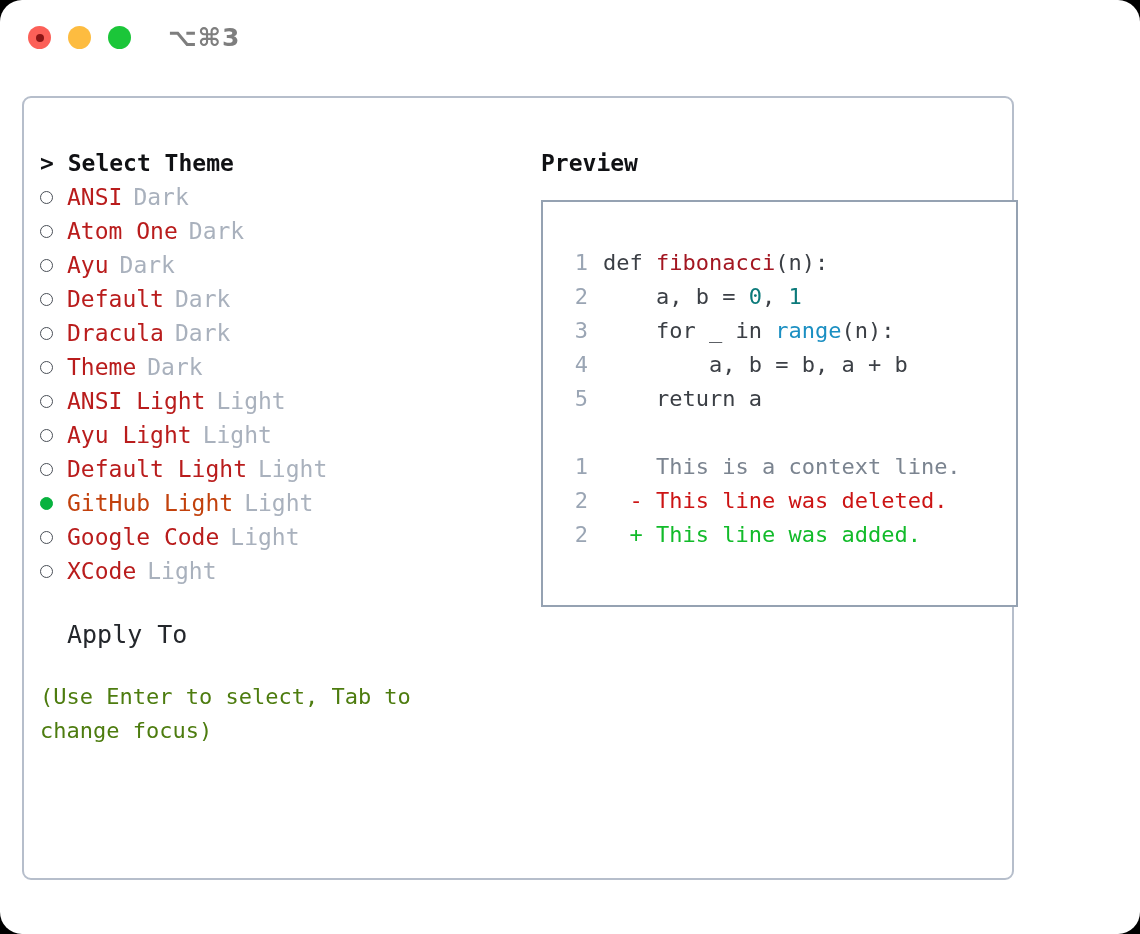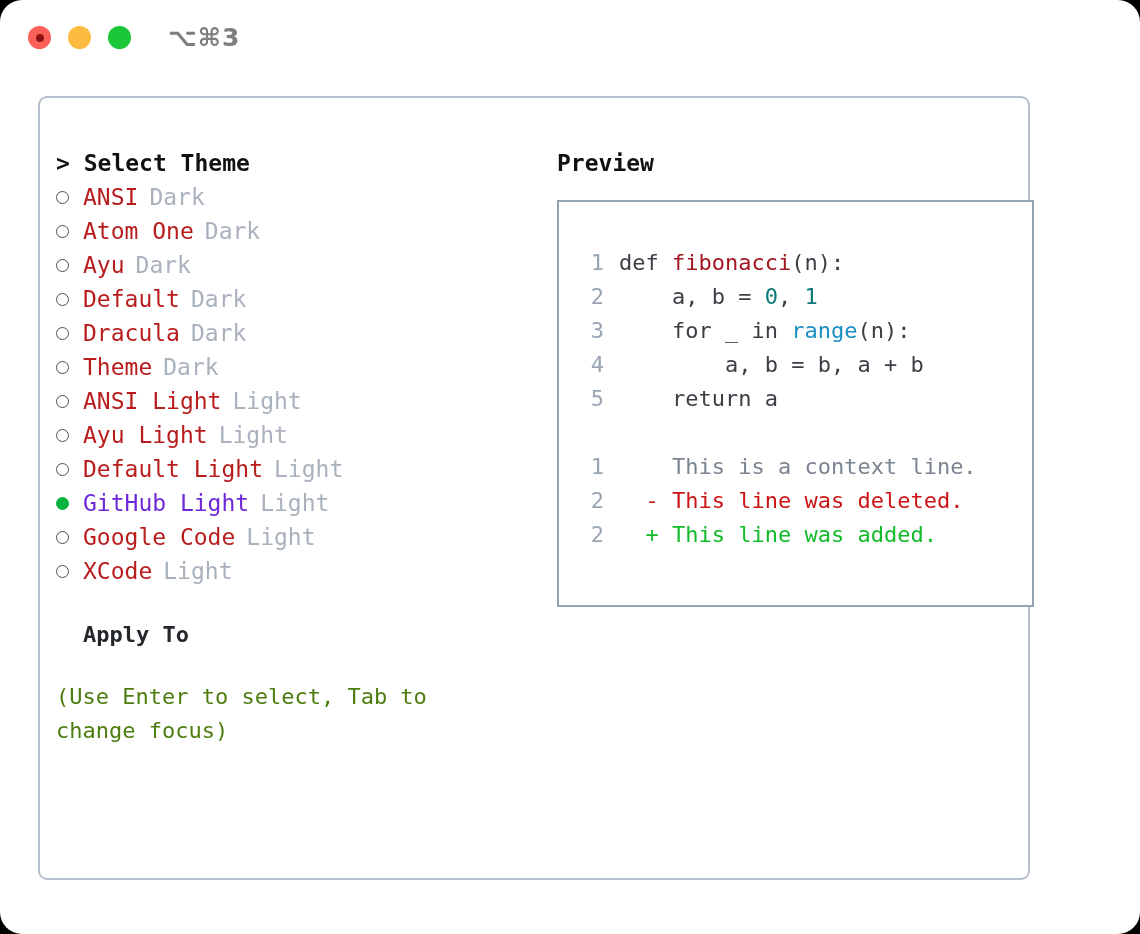--- a/index.html
+++ b/index.html
@@ -69,21 +69,21 @@
     font-size: 25px;
     font-weight: 700;
     color: #7e7e7e;
     letter-spacing: 1px;
     line-height: 32px;
   }
 
   
   .panel {
     position: absolute;
-    left: 38px;
+    left: 22px;
     top: 96px;
     width: 992px;
     height: 784px;
     border: 2px solid #b6becb;
     border-radius: 9px;
     background: #ffffff;
   }
 
   
   .left-col {
@@ -133,36 +133,35 @@
   }
   .row.selected .radio {
     border-color: #07b23e;
     background: #07b23e;
   }
 
   .row-label {
     color: #b91c1c;
   }
   .row.selected .row-label {
-    color: #6d28d9;
+    color: #c2410c;
   }
 
   .row-variant {
     color: #a9b1bd;
     margin-left: 11px;
   }
 
   .section-title {
-    font-size: 22px;
+    font-size: 25px;
     color: #24272c;
     line-height: 34px;
     height: 34px;
     padding-left: 27px;
     white-space: pre;
-    font-weight: bold;
   }
 
   .spacer-24 { height: 30px; }
 
   .hint {
     margin-top: 28px;
     font-size: 22px;
     line-height: 34px;
     color: #4d7c0f;
     width: 410px;

